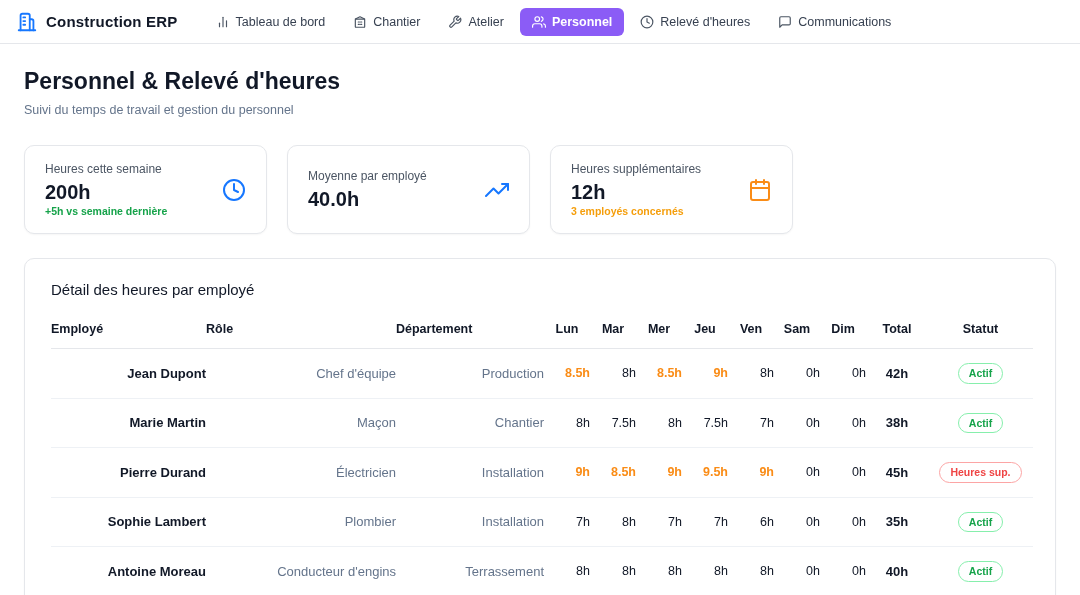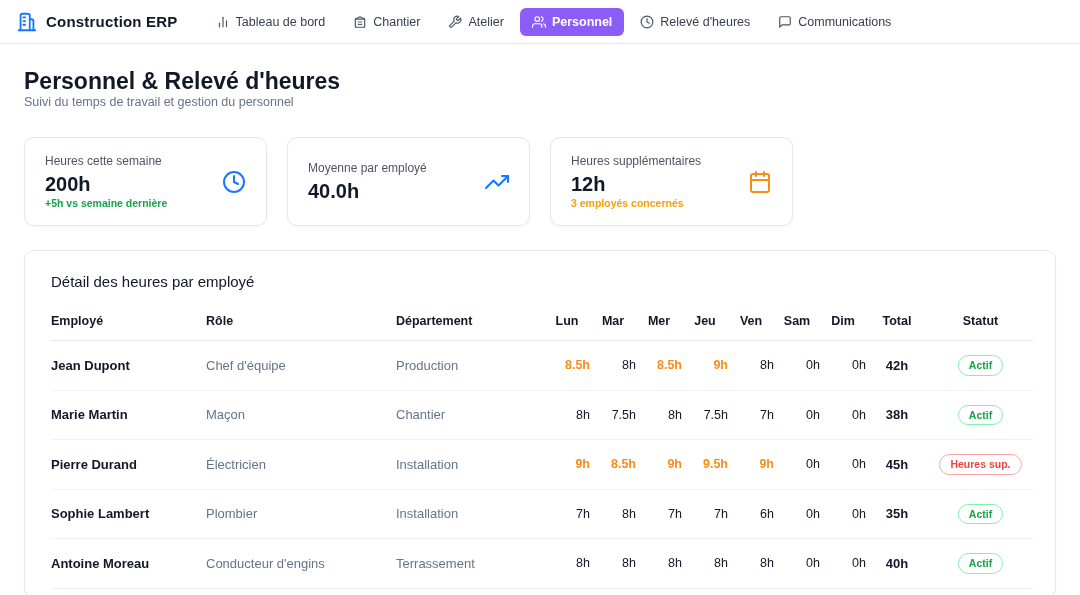--- a/index.html
+++ b/index.html
@@ -16,21 +16,21 @@
   .nav-item { display:flex; align-items:center; gap:6px; border:none; background:transparent;
     padding:7px 12px; border-radius:6px; font-family:inherit; font-size:12.5px; color:#374151;
     cursor:pointer; white-space:nowrap; }
   .nav-item .icon { width:14px; height:14px; color:#4b5563; }
   .nav-item--active { background:#8b5cf6; color:#ffffff; font-weight:600; }
   .nav-item--active .icon { color:#ffffff; }
 
   
   .main { padding:0 24px; }
   .page-title { margin-top:24px; font-size:23px; font-weight:700; }
-  .page-subtitle { font-size:12.5px; color:#64748b; }
+  .page-subtitle { margin-top:8px; font-size:12.5px; color:#64748b; }
 
   
   .stats { margin-top:28px; display:grid; grid-template-columns:repeat(4,1fr); gap:20px; }
   .stat-card { border:1px solid #e5e7eb; border-radius:10px; background:#fff;
     box-shadow:0 1px 2px rgba(0,0,0,.04); padding:16px 20px; min-height:86px;
     display:flex; align-items:center; justify-content:space-between; gap:10px; }
   .stat-label { font-size:12px; color:#4b5563; }
   .stat-value { margin-top:5px; font-size:20px; font-weight:700; }
   .stat-note { margin-top:1px; font-size:10.5px; font-weight:600; }
   .note-green { color:#16a34a; }
@@ -40,21 +40,21 @@
   .icon-orange { color:#fa8c16; }
 
   
   .table-card { margin:24px 0; border:1px solid #e5e7eb; border-radius:10px;
     background:#fff; box-shadow:0 1px 2px rgba(0,0,0,.04); padding:22px 26px 8px; }
   .table-title { font-size:15px; font-weight:400; margin-bottom:14px; }
   table { width:100%; border-collapse:collapse; table-layout:fixed; }
   th { font-size:12.5px; font-weight:700; color:#111827; text-align:left;
     padding:10px 0 12px; border-bottom:1px solid #e5e7eb; }
   th.center { text-align:center; }
-  td { padding:14px 0; border-bottom:1px solid #eef1f5; font-size:13px; vertical-align:middle; }
+  td { padding:14px 0; border-bottom:1px solid #eef1f5; font-size:13px; vertical-align:middle;text-align:right; }
   td.name { font-weight:600; }
   td.muted { color:#64748b; }
   td.day { text-align:right; font-size:12.5px; }
   td.day.ot { color:#fa8c16; font-weight:600; }
   td.total { text-align:center; font-weight:700; }
   td.status { text-align:center; }
   .badge { display:inline-block; font-size:10.5px; font-weight:600; line-height:1;
     padding:4px 10px; border-radius:999px; background:#fff; }
   .badge--active { color:#16a34a; border:1px solid #86efac; }
   .badge--overtime { color:#ef4444; border:1px solid #fca5a5; }

